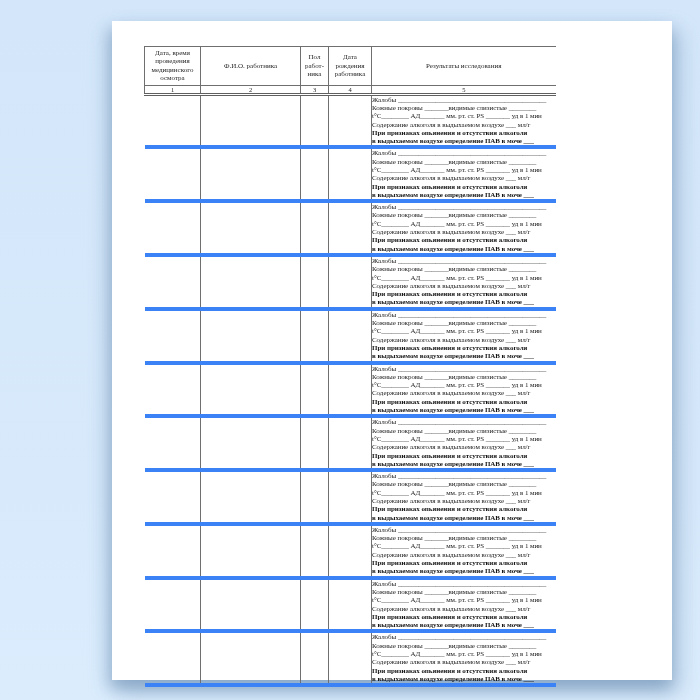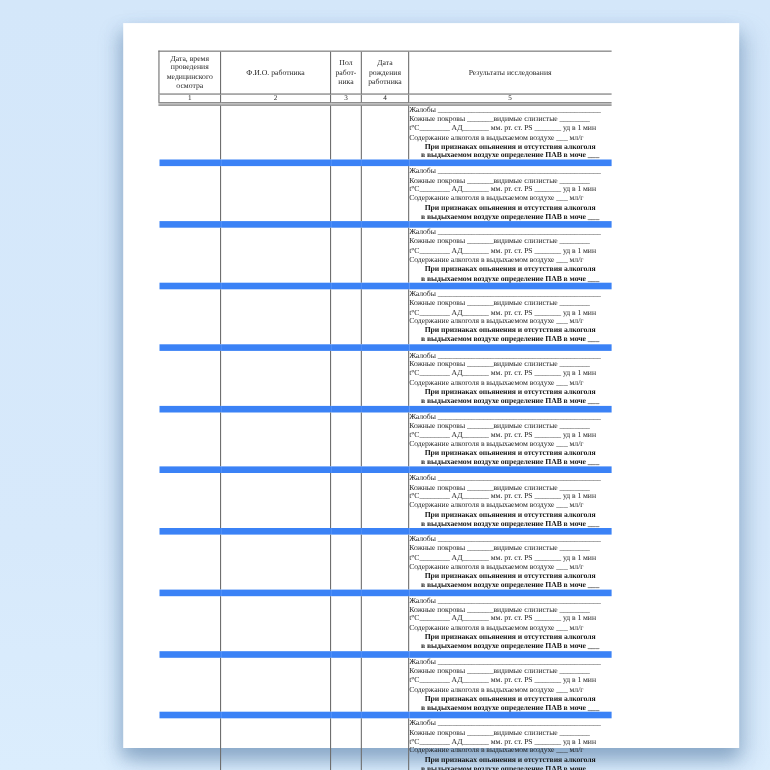--- a/index.html
+++ b/index.html
@@ -66,36 +66,36 @@
     text-align: center;
     vertical-align: middle;
     padding: 0;
   }
 
   
   tr.body-row td {
     height: 51px;
     padding: 0;
     vertical-align: top;
-    border-bottom: 6px solid #3b82f6;
+    border-bottom: 4px solid #3b82f6;
     overflow: hidden;
     margin-top: 20px;
   }
   tr.body-row td + td { border-left: 1px solid #6f6f6f; }
 
   td.c5 { padding: 1px 2px 0 2px; }
   .rl {
     font-size: 7px;
     line-height: 8.3px;
     white-space: nowrap;
     overflow: hidden;
     letter-spacing: -0.05px;
     color: #232323;
   }
-  .rl.bold { font-weight: bold; color: #161616; text-align: center; }
+  .rl.bold { font-weight: bold; color: #161616; }
 </style>
 </head>
 <body>
 
 <div class="paper">
   <table class="journal">
     <colgroup>
       <col style="width:56px">
       <col style="width:100px">
       <col style="width:28px">

